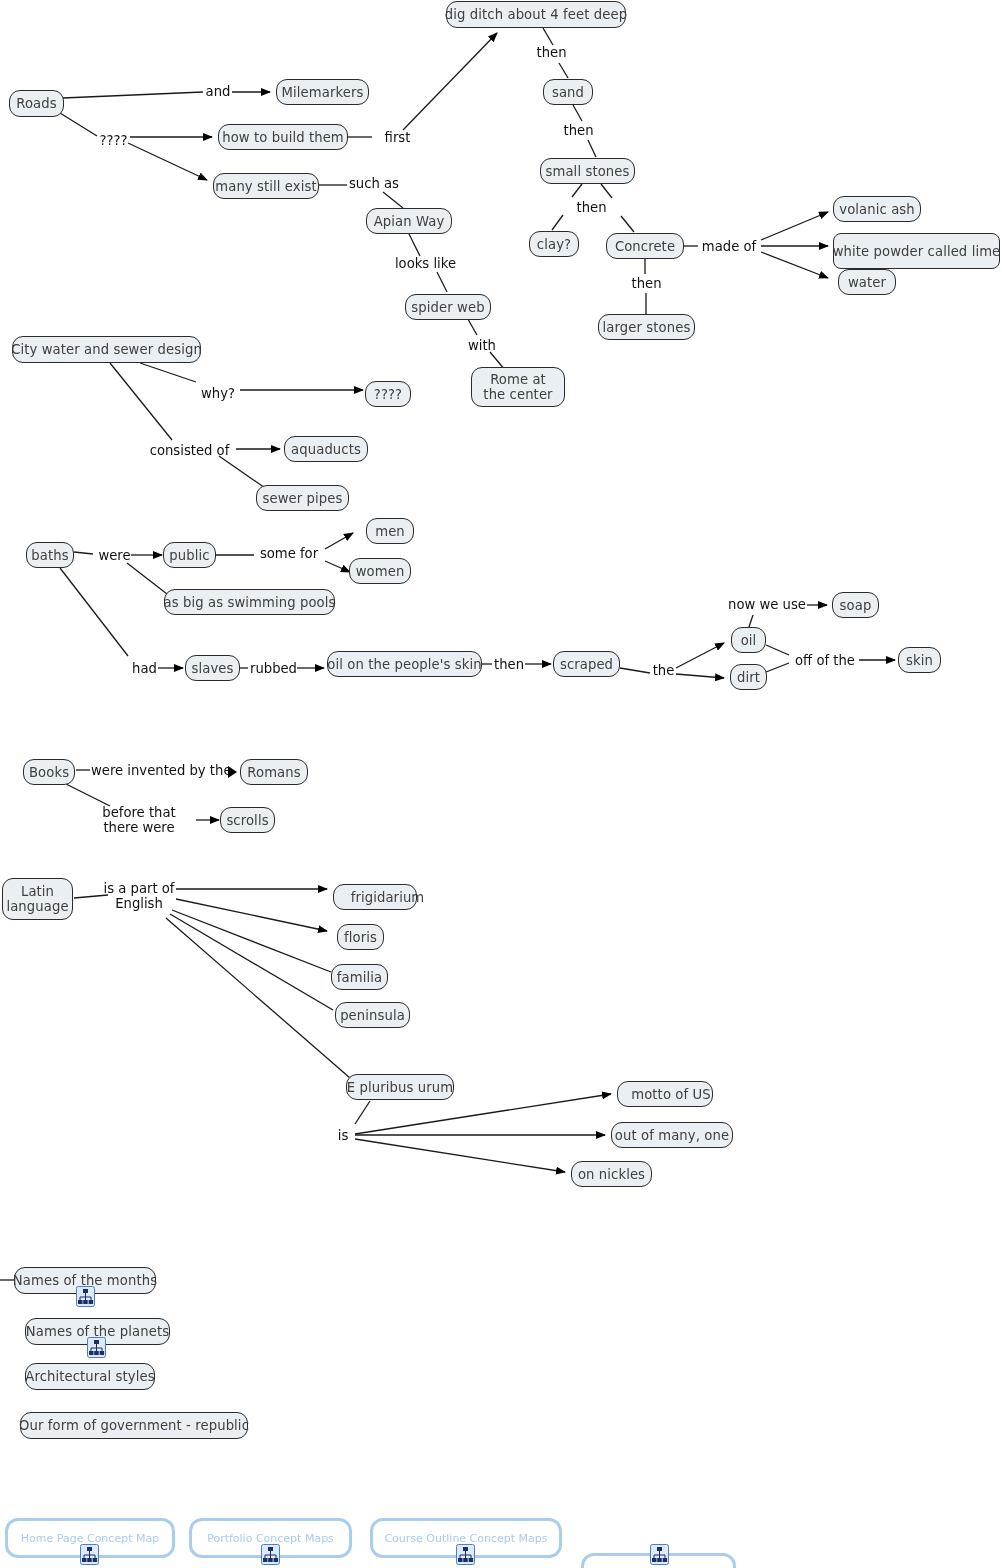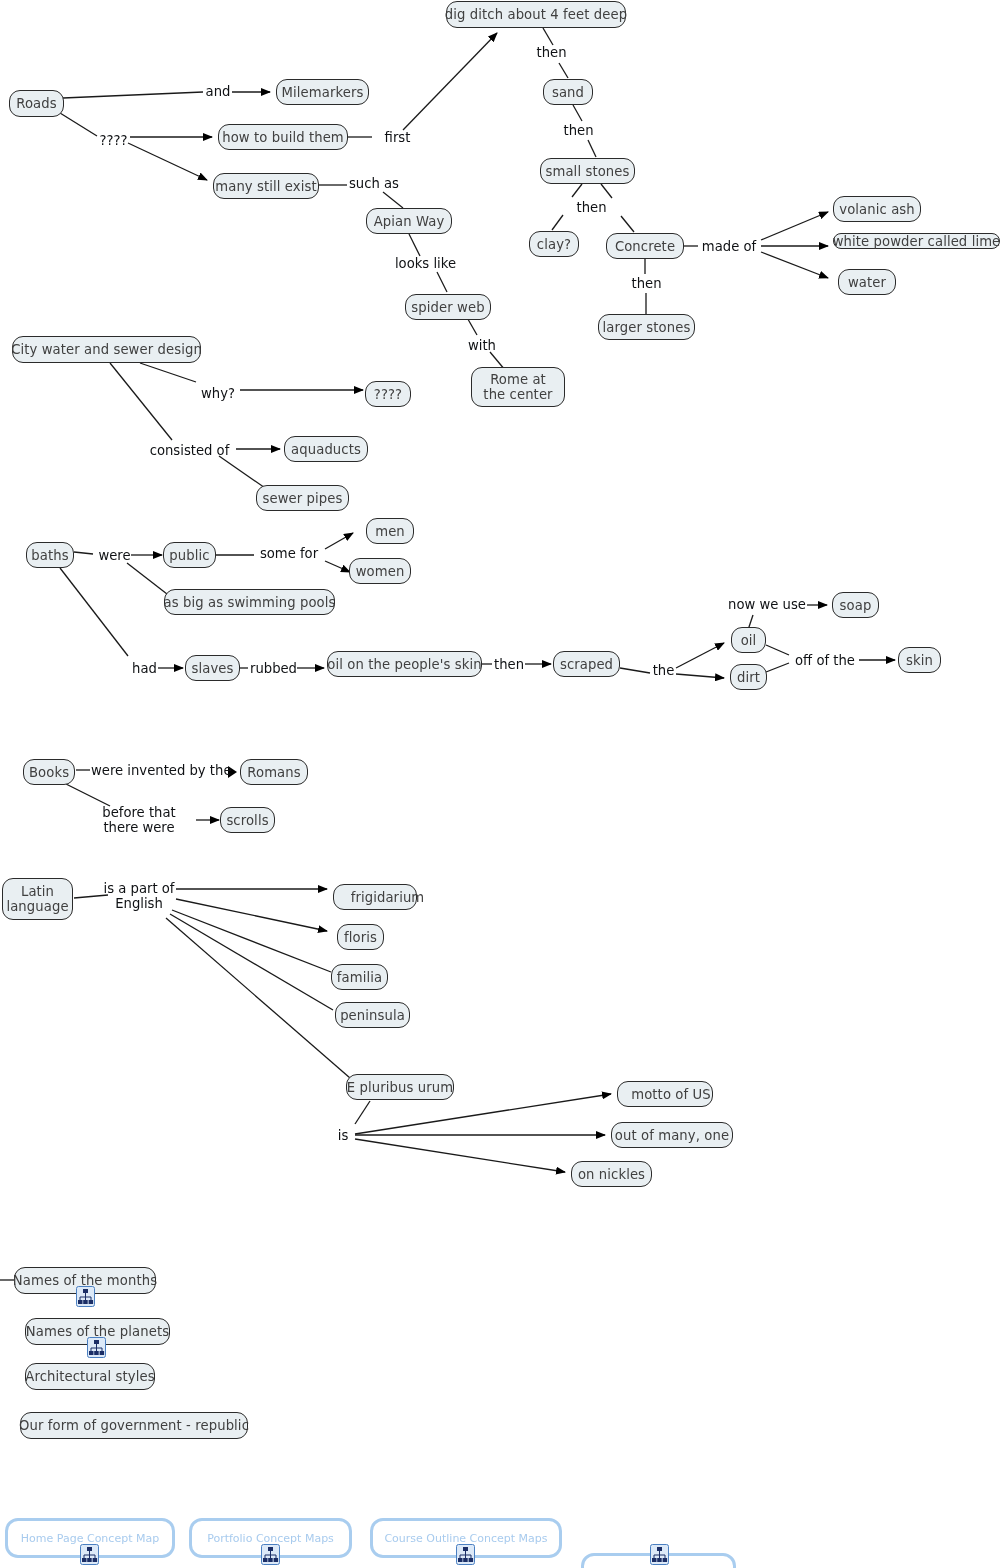--- a/index.html
+++ b/index.html
@@ -215,21 +215,21 @@
   </div>
 
   <div class="node" style="left:598px; top:314px; width:97px; height:26px;">
     <span>larger stones</span>
   </div>
 
   <div class="node" style="left:833px; top:196px; width:88px; height:26px;">
     <span>volanic ash</span>
   </div>
 
-  <div class="node" style="left:833px; top:233px; width:167px; height:16px;">
+  <div class="node" style="left:833px; top:233px; width:167px; height:36px;border-radius:8px;">
     <span>white powder called lime</span>
   </div>
 
   <div class="node" style="left:838px; top:269px; width:58px; height:26px;">
     <span>water</span>
   </div>
 
   <div class="node" style="left:9px; top:90px; width:55px; height:27px;">
     <span>Roads</span>
   </div>

